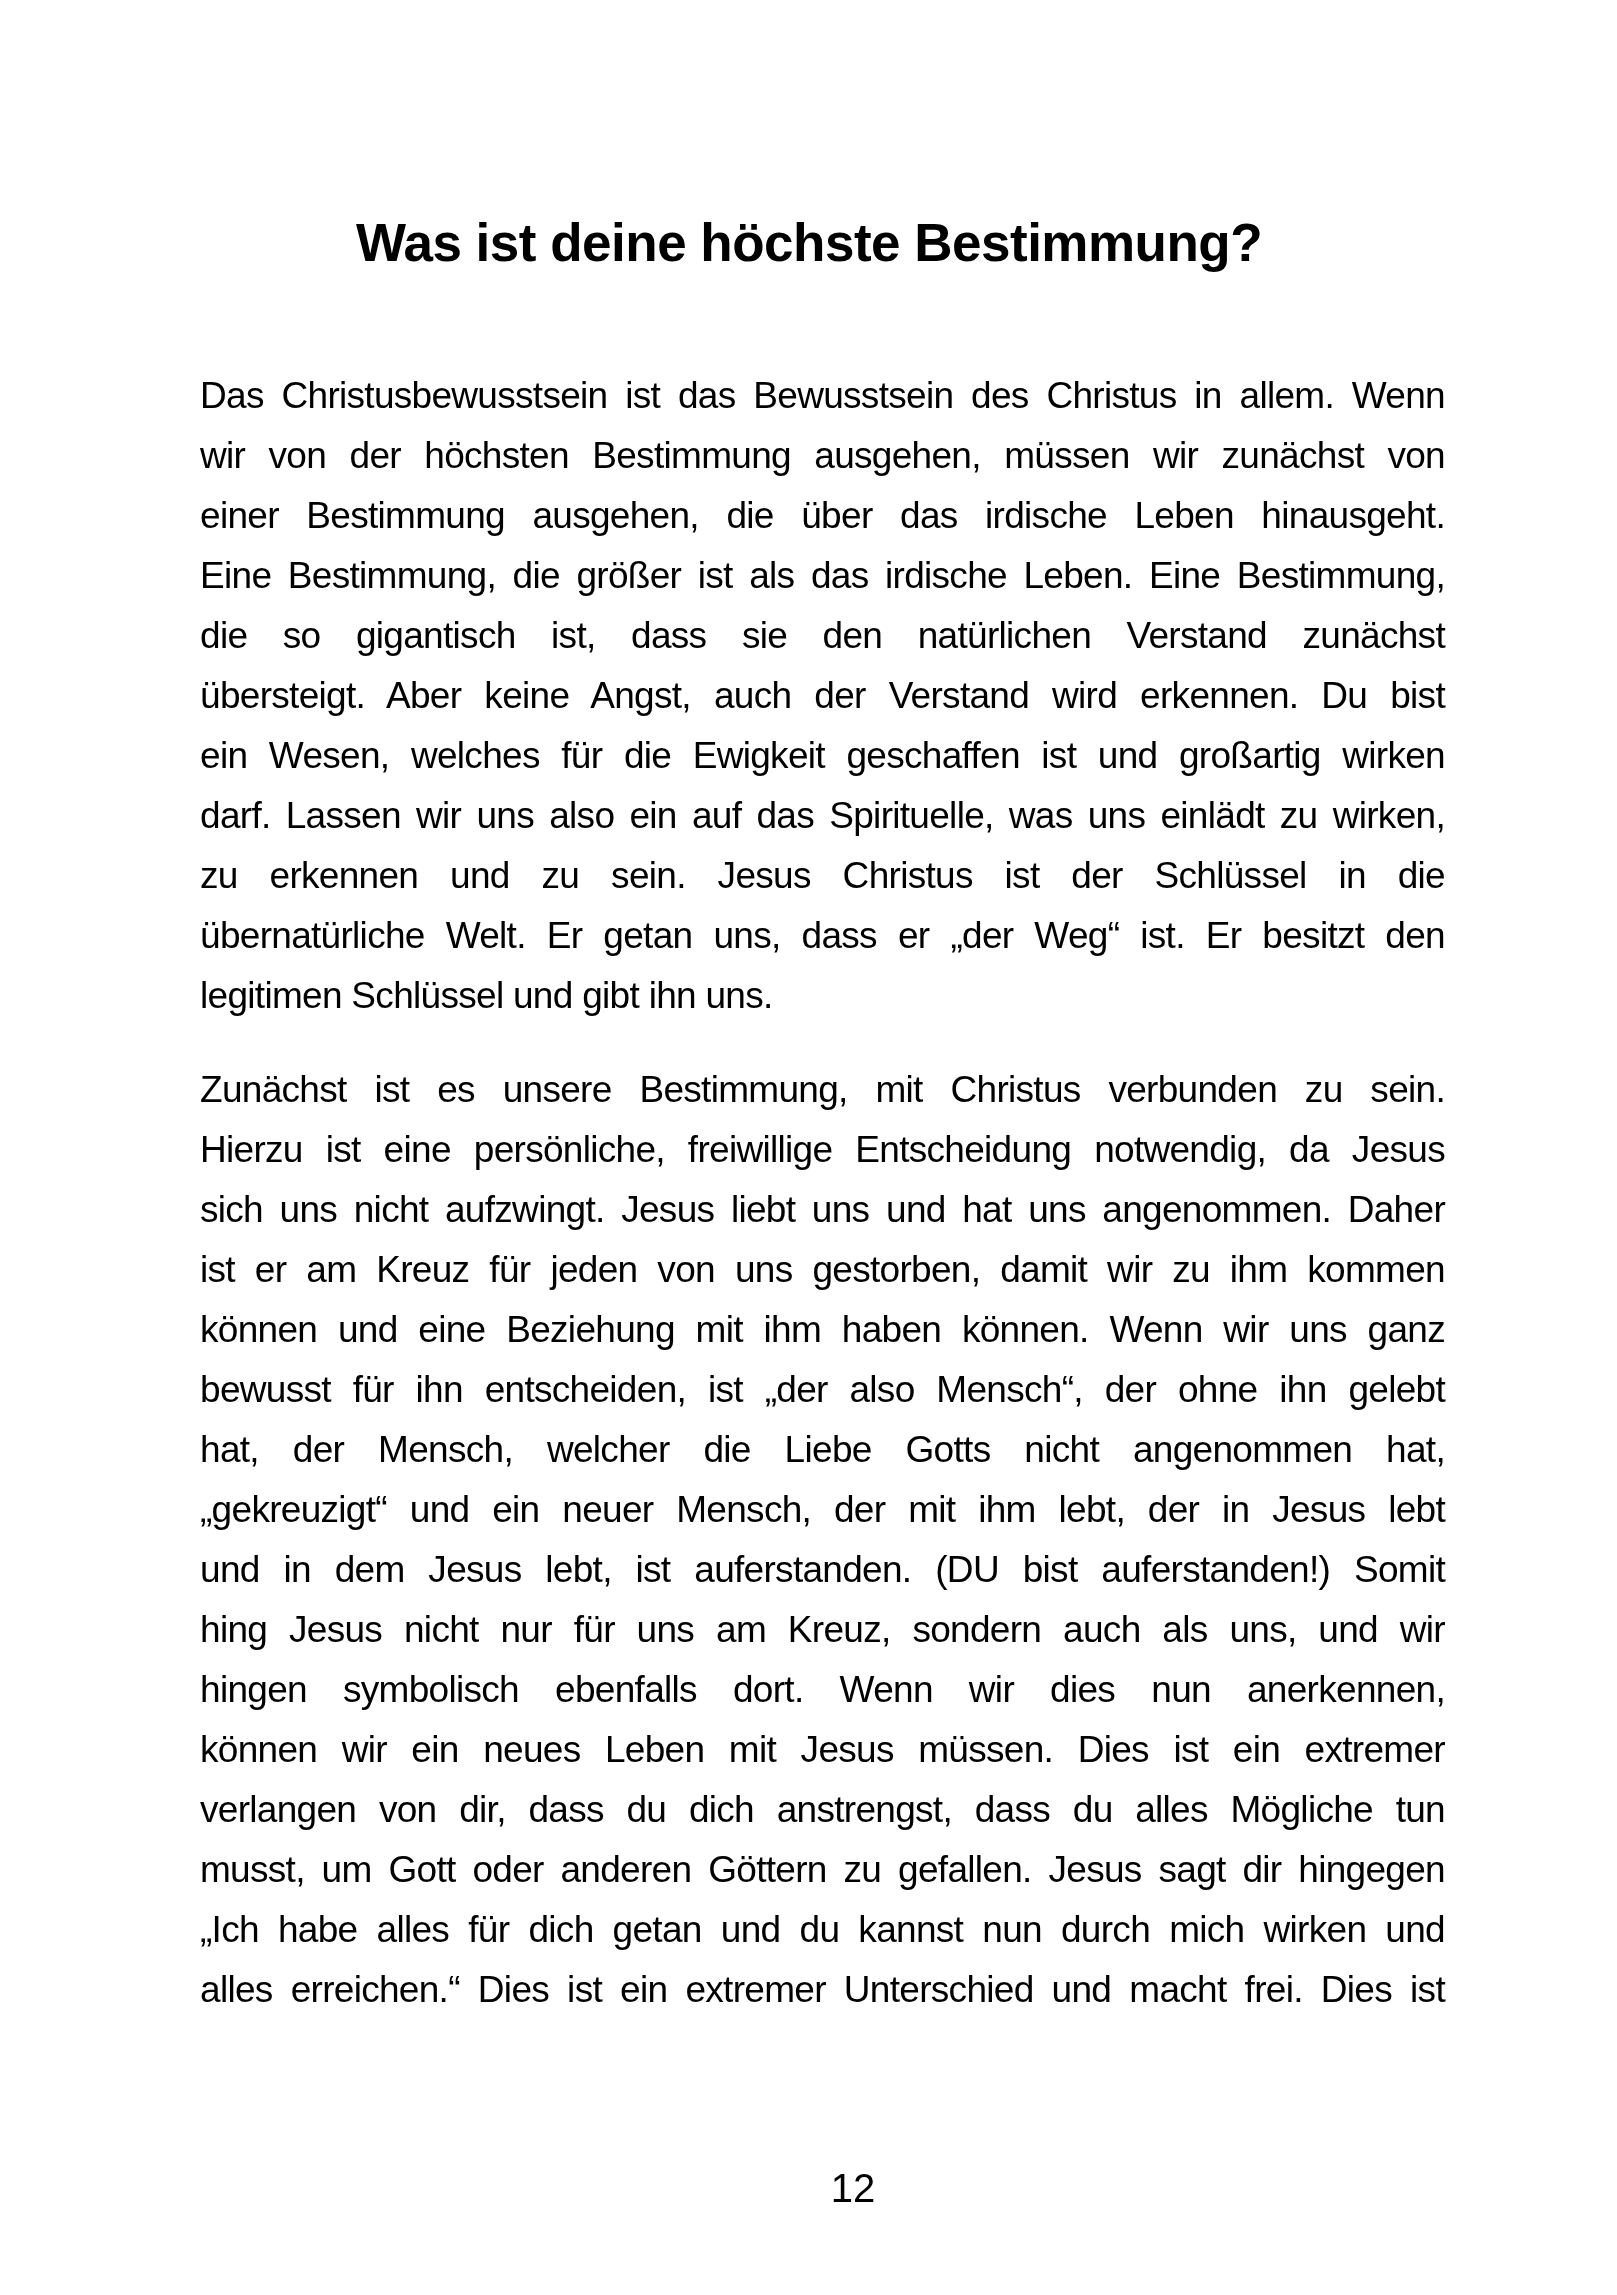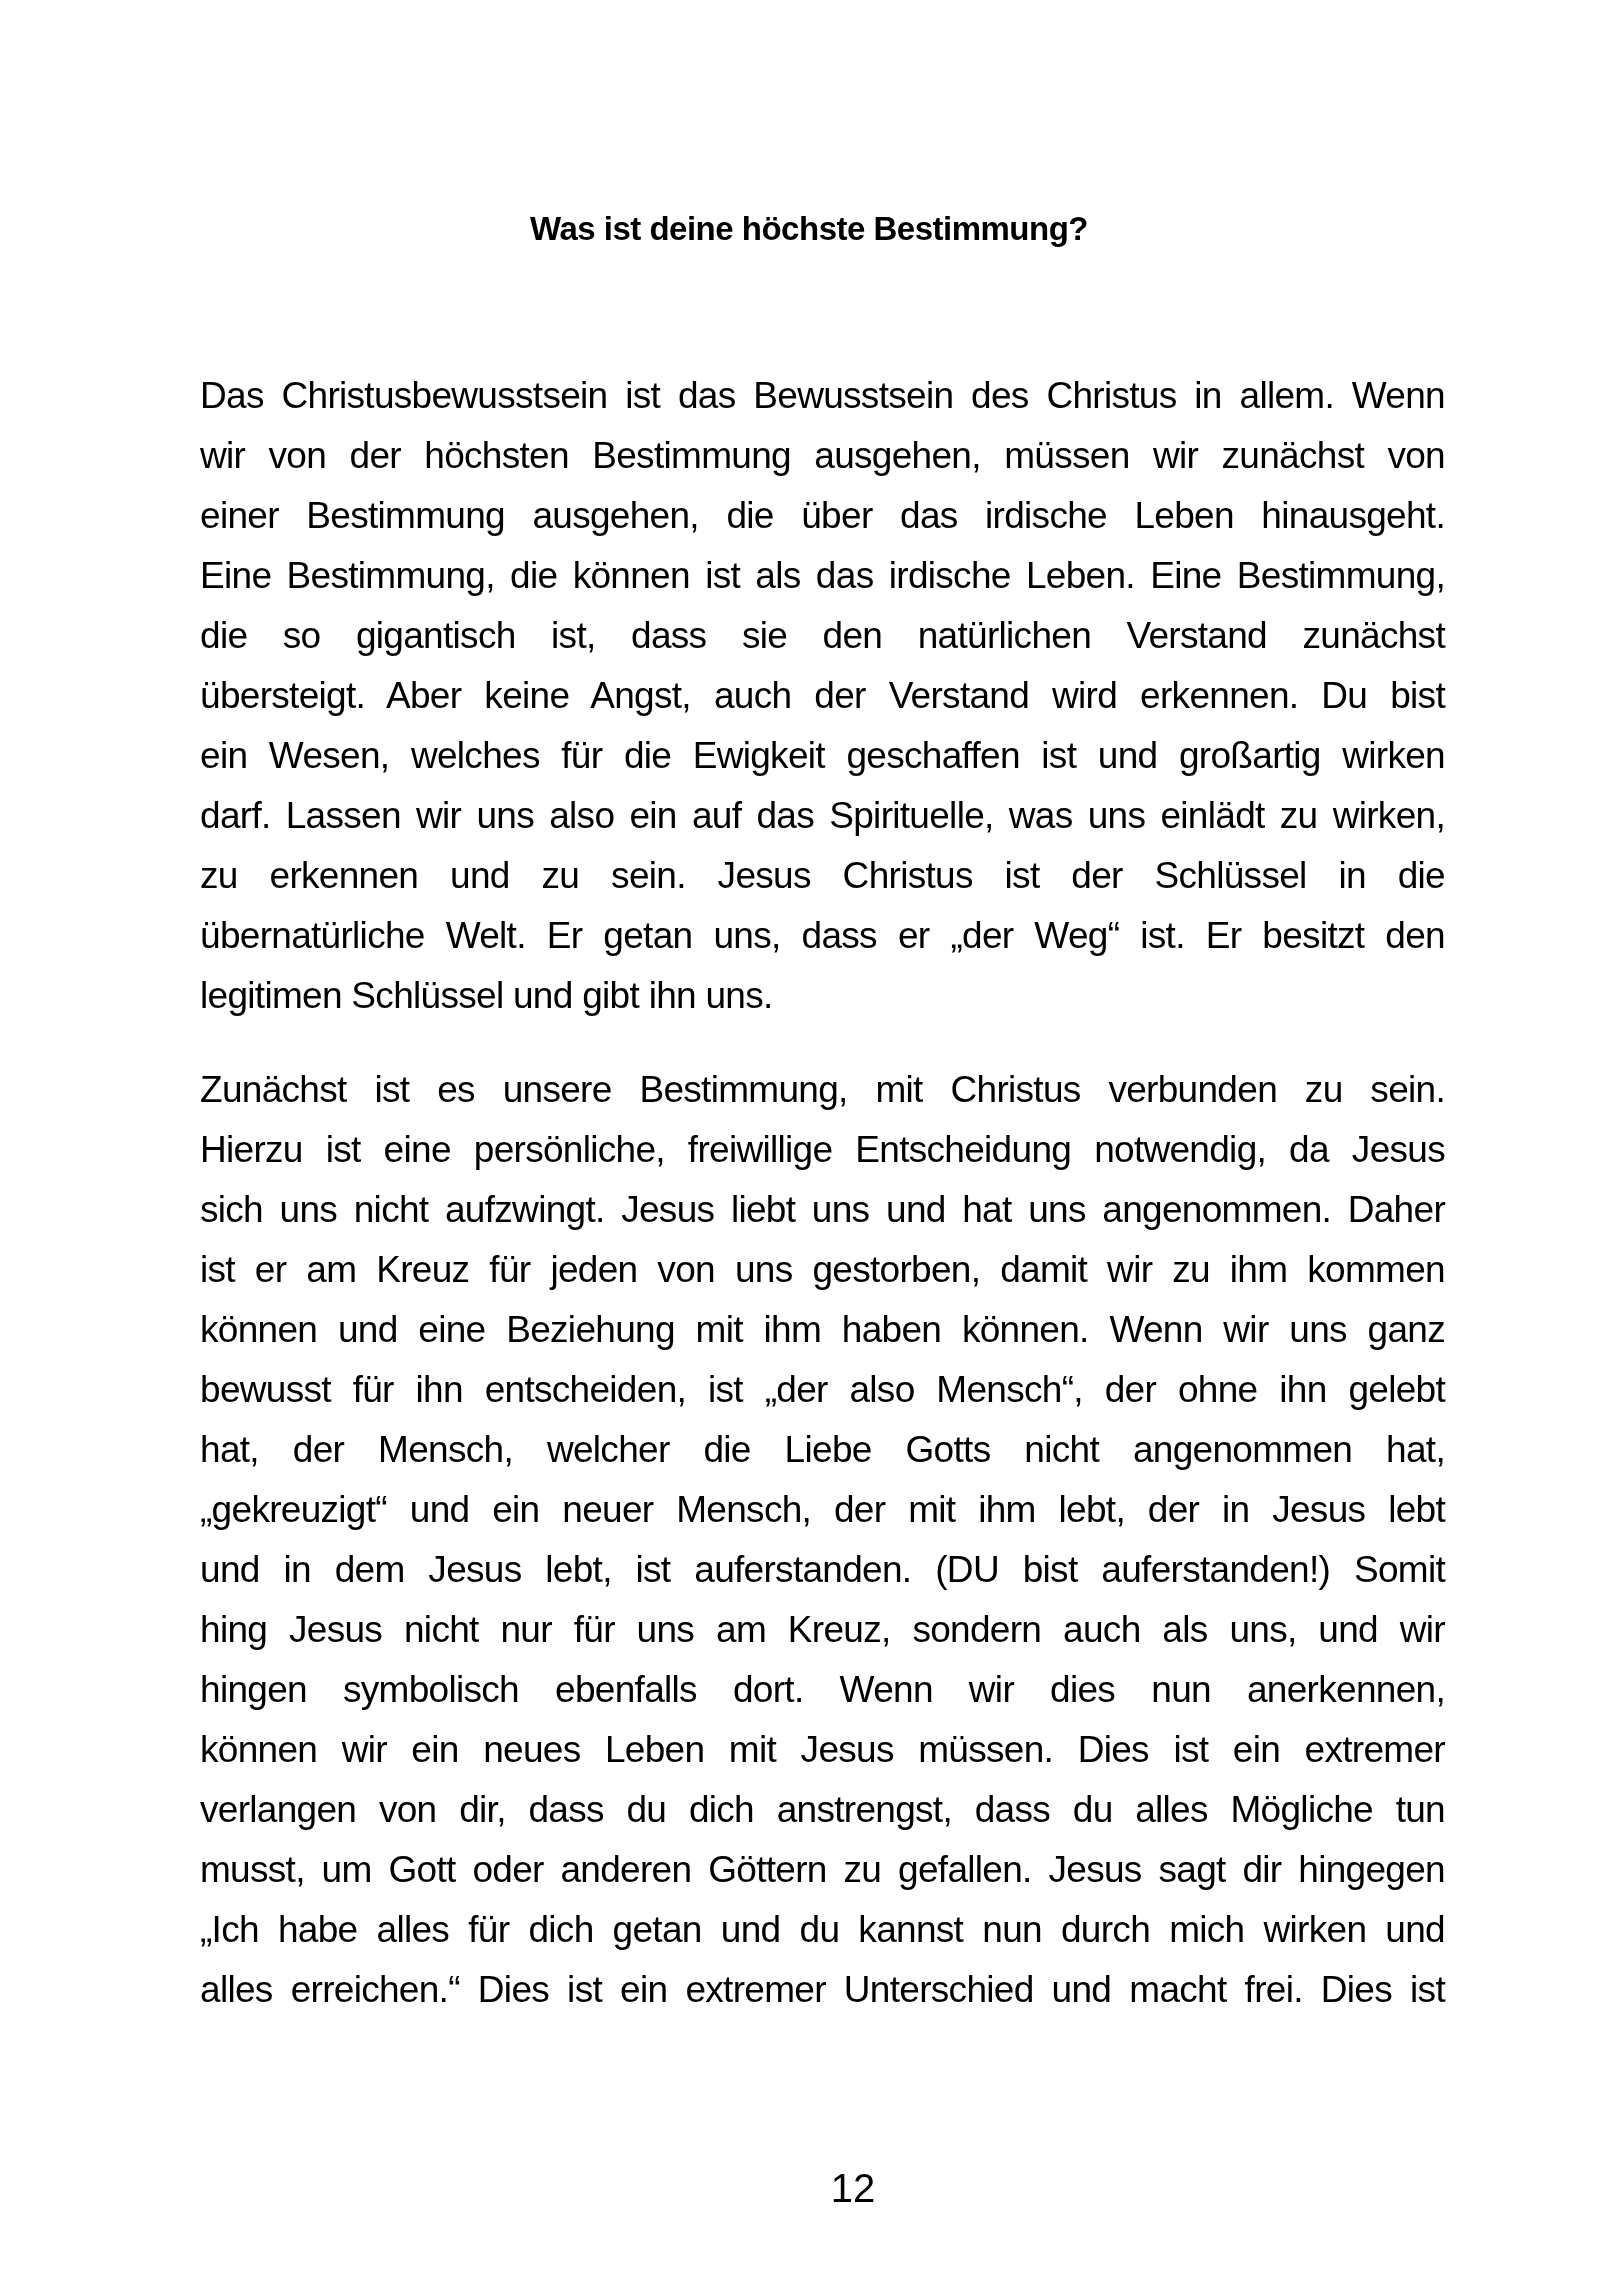--- a/index.html
+++ b/index.html
@@ -22,21 +22,21 @@
     background: #ffffff;
   }
   .title {
     position: absolute;
     left: 0;
     width: 1618px;
     top: 174px;
     text-align: center;
     font-family: "Liberation Sans", sans-serif;
     font-weight: bold;
-    font-size: 33px;
+    font-size: 53px;
     line-height: 65px;
     letter-spacing: -0.5px;
   }
   .body {
     position: absolute;
     left: 200px;
     width: 1245px;
     font-family: "Liberation Sans", sans-serif;
     font-size: 37px;
     letter-spacing: -0.7px;
@@ -72,21 +72,21 @@
 <body>
 
 <div class="page">
 
   <h1 class="title">Was ist deine höchste Bestimmung?</h1>
 
   <div class="body p1">
     <span class="line">Das Christusbewusstsein ist das Bewusstsein des Christus in allem. Wenn</span>
     <span class="line">wir von der höchsten Bestimmung ausgehen, müssen wir zunächst von</span>
     <span class="line">einer Bestimmung ausgehen, die über das irdische Leben hinausgeht.</span>
-    <span class="line">Eine Bestimmung, die können ist als das irdische Leben. Eine Bestimmung,</span>
+    <span class="line">Eine Bestimmung, die größer ist als das irdische Leben. Eine Bestimmung,</span>
     <span class="line">die so gigantisch ist, dass sie den natürlichen Verstand zunächst</span>
     <span class="line">übersteigt. Aber keine Angst, auch der Verstand wird erkennen. Du bist</span>
     <span class="line">ein Wesen, welches für die Ewigkeit geschaffen ist und großartig wirken</span>
     <span class="line">darf. Lassen wir uns also ein auf das Spirituelle, was uns einlädt zu wirken,</span>
     <span class="line">zu erkennen und zu sein. Jesus Christus ist der Schlüssel in die</span>
     <span class="line">übernatürliche Welt. Er getan uns, dass er „der Weg“ ist. Er besitzt den</span>
     <span class="line last">legitimen Schlüssel und gibt ihn uns.</span>
   </div>
 
   <div class="body p2">

